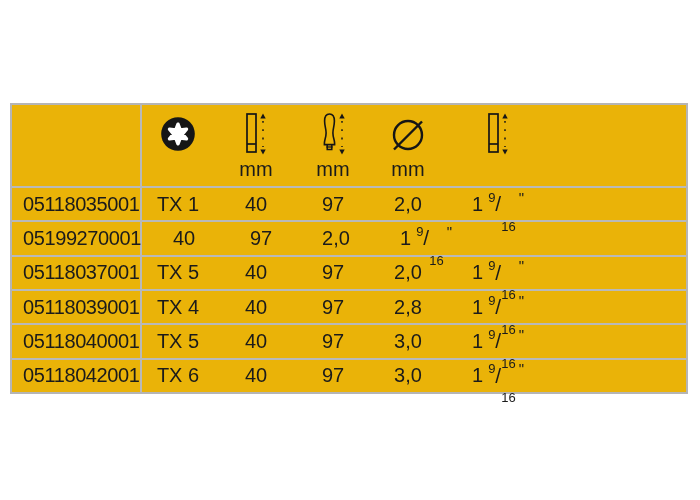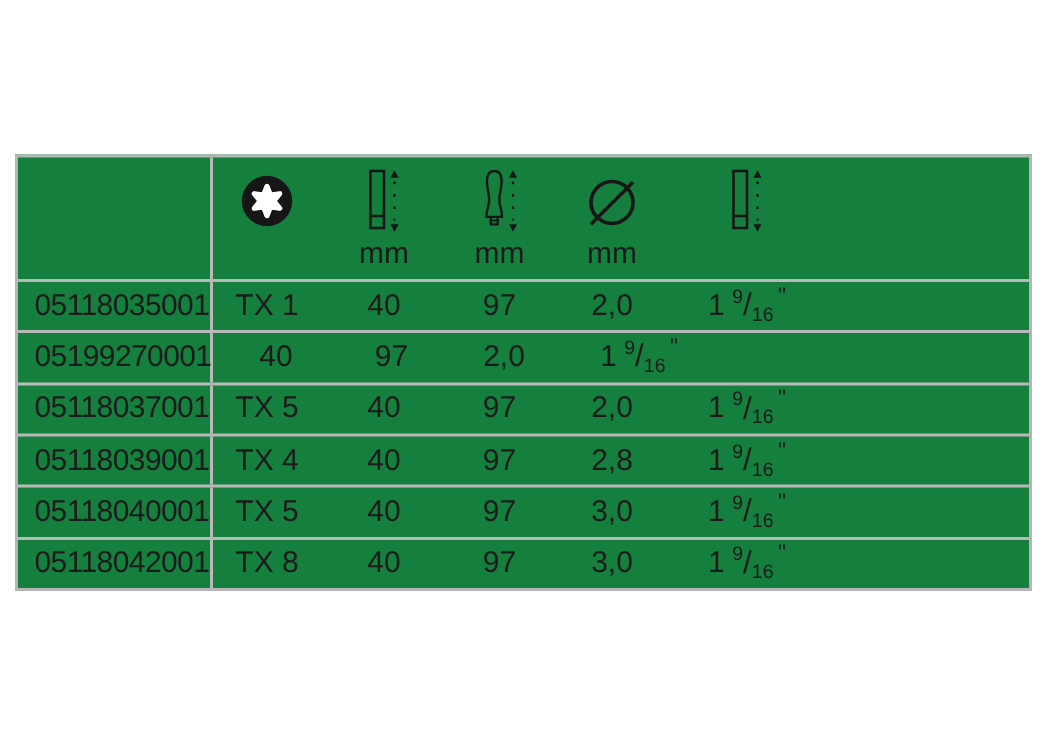--- a/index.html
+++ b/index.html
@@ -11,21 +11,21 @@
   }
   .canvas { position: relative; width: 700px; height: 500px; background: #fff; overflow: hidden; }
 
   .spec-table {
     position: absolute; left: 10px; top: 103px;
     width: 678px; height: 291px;
     box-sizing: border-box;
     border: 2px solid #b5b5b5;
     display: flex; flex-direction: column;
     color: #1b1b1b;
-    background: #15803d;
+    background: #eab308;
   }
   .tr { display: flex; flex: 1; border-top: 2px solid #b9b9b9; min-height: 0; }
   .tr.head { flex: 0 0 81px; border-top: none; }
 
   .td {
     display: flex; align-items: center; justify-content: center;
     font-size: 20px; box-sizing: border-box; white-space: nowrap;
   }
   .c1 { width: 130px; justify-content: flex-start; padding-left: 11px; border-right: 2px solid #b9b9b9; }
   .c2 { width: 72px; }
@@ -38,21 +38,21 @@
   .head .td { flex-direction: column; justify-content: flex-start; padding-top: 6px; }
   .hicon { height: 46px; display: flex; align-items: center; justify-content: center; }
   .unit { font-size: 20px; line-height: 24px; height: 24px; }
 
   .article { letter-spacing: -0.4px; }
   .article b { font-weight: normal; }
 
   .inch .in-whole { font-size: 20px; }
   .inch .in-num   { font-size: 13px; position: relative; top: -7px; margin-left: 5px; }
   .inch .in-slash { font-size: 21px; }
-  .inch .in-den   { font-size: 13px; position: relative; top: 5px; }
+  .inch .in-den   { font-size: 13px; position: relative; top: 22px; }
   .inch .in-quote { font-size: 15px; position: relative; top: -7px; margin-left: 3px; }
 </style>
 </head>
 <body>
 
 <div class="canvas">
   <div class="spec-table">
 
     <div class="tr head">
       <div class="td c1"></div>
@@ -218,21 +218,21 @@
         </div>
       <div class="td c7"></div>
     </div>
 
     <div class="tr">
       <div class="td c1 article">
           <span>05</span>
           <b>118042</b>
           <span>001</span>
         </div>
-      <div class="td c2">TX 8</div>
+      <div class="td c2">TX 6</div>
       <div class="td c3">40</div>
       <div class="td c4">97</div>
       <div class="td c5">3,0</div>
       <div class="td c6 inch">
           <span class="in-whole">1</span>
           <span class="in-num">9</span>
           <span class="in-slash">/</span>
           <span class="in-den">16</span>
           <span class="in-quote">"</span>
         </div>

